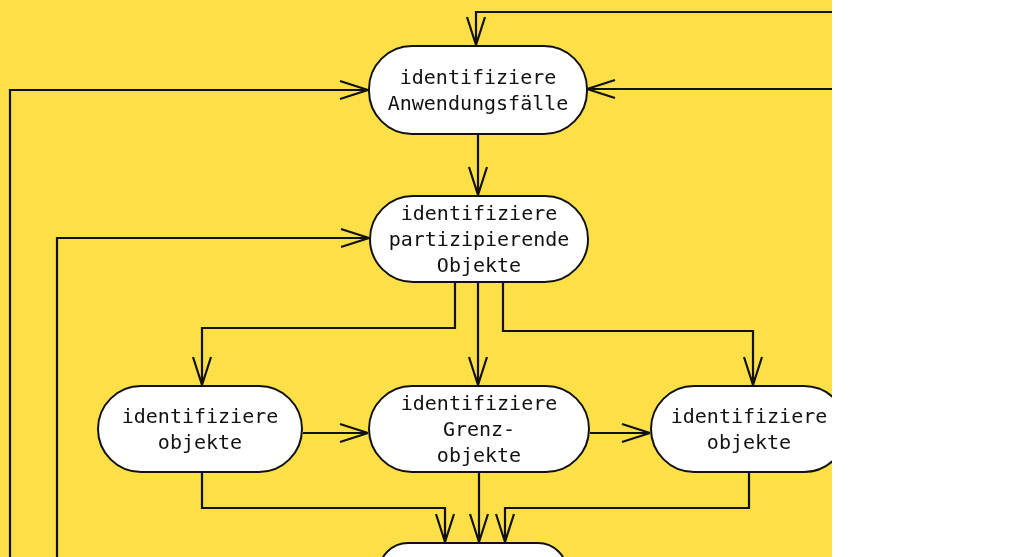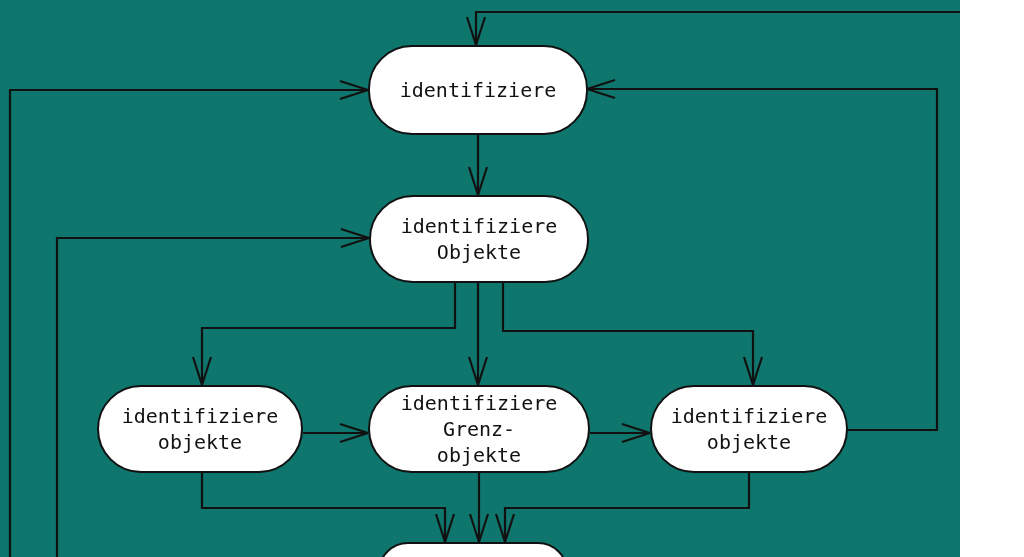--- a/index.html
+++ b/index.html
@@ -1,20 +1,20 @@
 <!DOCTYPE html>
 <html><head>
 <meta charset="utf-8">
 <style>
   html, body { margin: 0; padding: 0; background: #ffffff; }
   .stage {
     position: relative;
-    width: 960px;
+    width: 832px;
     height: 557px;
-    background: #0f766e;
+    background: #fde047;
     overflow: hidden;
     font-family: "DejaVu Sans Mono", "Liberation Mono", monospace;
   }
   .edges {
     position: absolute;
     left: 0; top: 0;
     width: 1024px; height: 557px;
   }
   .edges path {
     fill: none;
@@ -75,24 +75,26 @@
 
     <path d="M202 473 L202 508 L445 508 L445 542 M436 514 L445 542 M454 514 L445 542"></path>
 
     <path d="M479 473 L479 542 M470 514 L479 542 M488 514 L479 542"></path>
 
     <path d="M749 473 L749 508 L505 508 L505 542 M496 514 L505 542 M514 514 L505 542"></path>
   </svg>
 
   <div class="node" id="node-anwendungsfaelle">
     <span>identifiziere</span>
+    <span>Anwendungsfälle</span>
   </div>
 
   <div class="node" id="node-partizipierende">
     <span>identifiziere</span>
+    <span>partizipierende</span>
     <span>Objekte</span>
   </div>
 
   <div class="node" id="node-entitaets">
     <span>identifiziere</span>
     <span>objekte</span>
   </div>
 
   <div class="node" id="node-grenz">
     <span>identifiziere</span>

